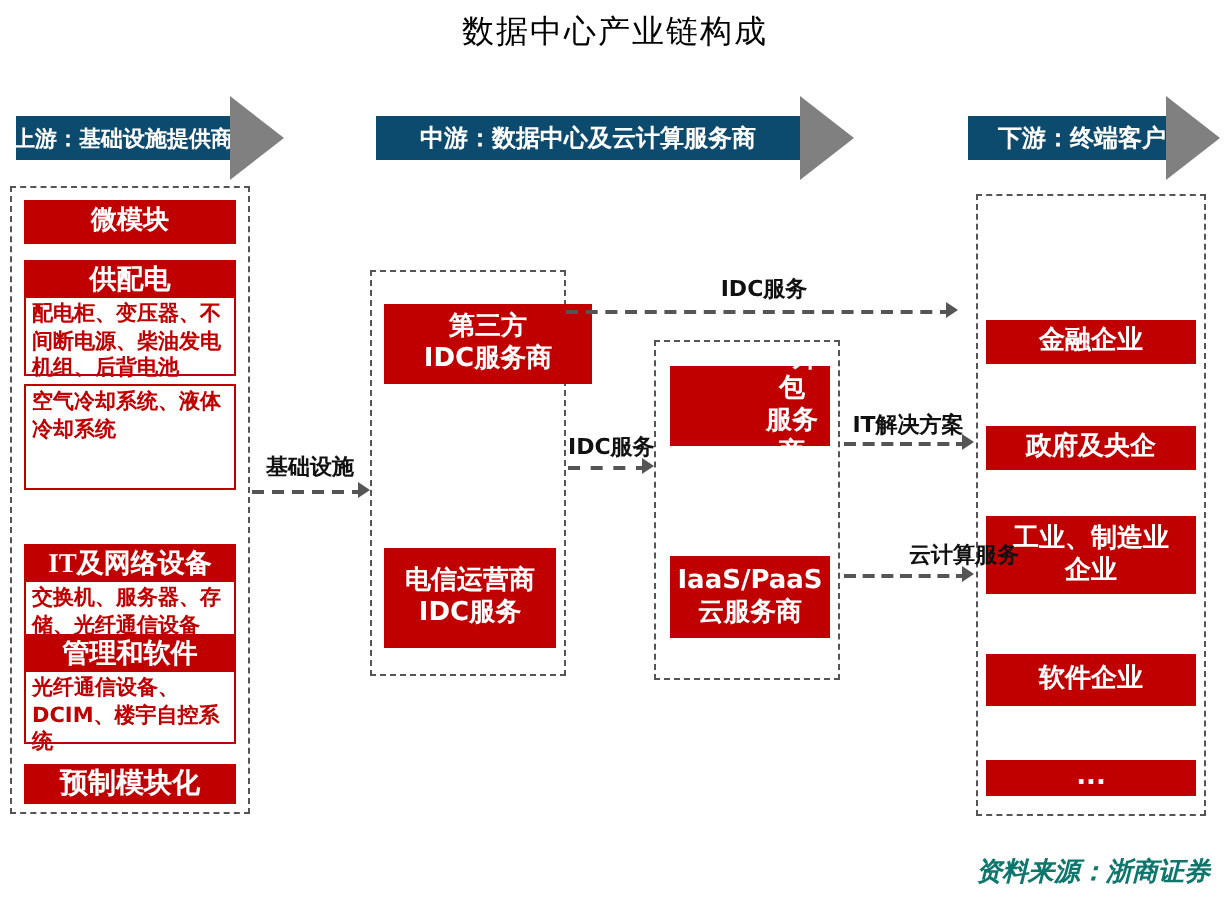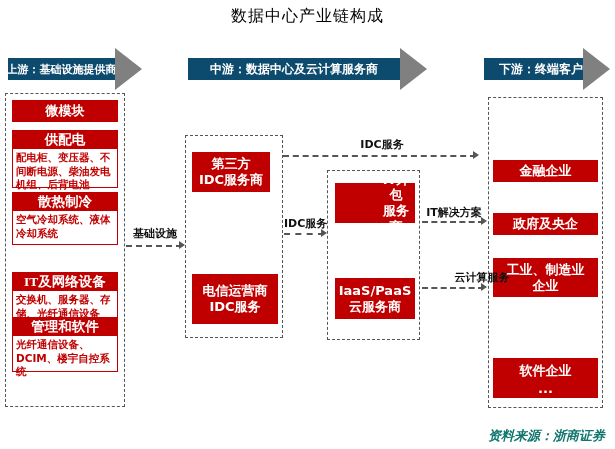--- a/index.html
+++ b/index.html
@@ -81,50 +81,50 @@
   <div class="dbox" style="left:488px; top:97px; width:115px; height:311px;"></div>
 
   <div class="rbox fs13" style="left:12px; top:100px; width:106px; height:22px;">微模块</div>
 
   <div class="combo" style="left:12px; top:130px; width:106px; height:58px;">
     <div class="chead">供配电</div>
     <div class="cbody">配电柜、变压器、不间断电源、柴油发电机组、后背电池</div>
   </div>
 
   <div class="combo" style="left:12px; top:192px; width:106px; height:53px;">
-    <div class="chead">散热制冷</div>
     <div class="cbody">空气冷却系统、液体冷却系统</div>
   </div>
 
   <div class="combo" style="left:12px; top:272px; width:106px; height:52px;">
     <div class="chead">IT及网络设备</div>
     <div class="cbody">交换机、服务器、存储、光纤通信设备</div>
   </div>
 
   <div class="combo" style="left:12px; top:317px; width:106px; height:55px;">
     <div class="chead">管理和软件</div>
     <div class="cbody">光纤通信设备、DCIM、楼宇自控系统</div>
   </div>
 
+  <div class="rbox fs14" style="left:12px; top:382px; width:106px; height:20px;">预制模块化</div>
 
-  <div class="rbox fs13" style="left:192px; top:152px; width:78px; height:40px;">第三方
+  <div class="rbox fs13" style="left:192px; top:152px; width:104px; height:40px;">第三方
 IDC服务商</div>
   <div class="rbox fs13" style="left:192px; top:274px; width:86px; height:50px;">电信运营商
 IDC服务</div>
 
   <div class="rbox fs13" style="left:335px; top:183px; width:80px; height:40px;padding-left:42px;">IT外包
 服务商</div>
   <div class="rbox fs13" style="left:335px; top:278px; width:80px; height:41px;">IaaS/PaaS
 云服务商</div>
 
   <div class="rbox fs13" style="left:493px; top:160px; width:105px; height:22px;">金融企业</div>
   <div class="rbox fs13" style="left:493px; top:213px; width:105px; height:22px;">政府及央企</div>
   <div class="rbox fs13" style="left:493px; top:258px; width:105px; height:39px;">工业、制造业
 企业</div>
-  <div class="rbox fs13" style="left:493px; top:327px; width:105px; height:26px;margin-top:31px;">软件企业</div>
+  <div class="rbox fs13" style="left:493px; top:327px; width:105px; height:26px;">软件企业</div>
   <div class="rbox fs13" style="left:493px; top:380px; width:105px; height:18px;">...</div>
 
   <div class="dlabel" style="left:126px; top:226px; width:58px;">基础设施</div>
   <div class="dline" style="left:126px; top:245px; width:56px;">
     <div class="tip"></div>
   </div>
 
   <div class="dlabel" style="left:283px; top:137px; width:198px;">IDC服务</div>
   <div class="dline" style="left:283px; top:155px; width:193px;">
     <div class="tip"></div>

